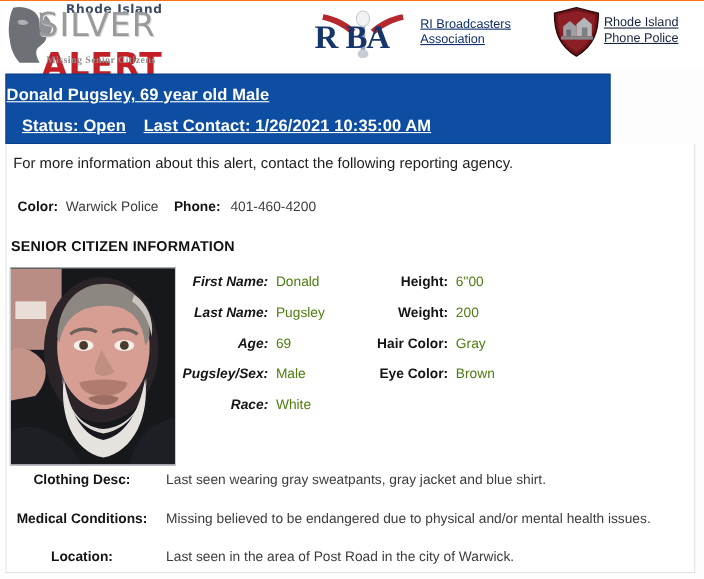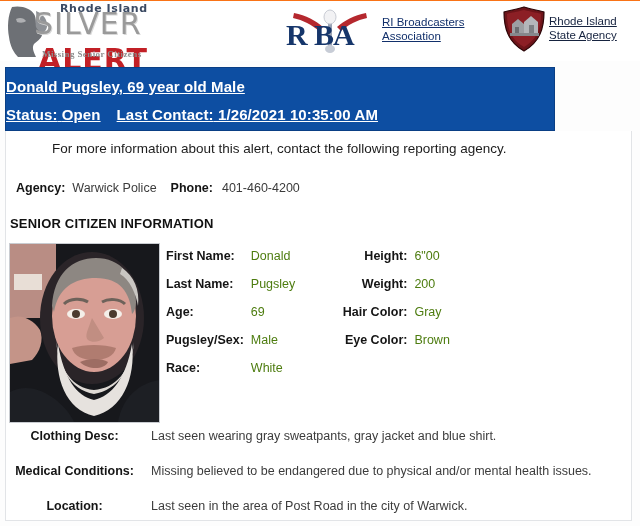--- a/index.html
+++ b/index.html
@@ -180,20 +180,21 @@
     margin-top: 10px;
     font-size: 15px;
     font-weight: bold;
     letter-spacing: 0.1px;
   }
   .banner-line2 {
     margin-top: 11px;
     font-size: 15px;
     font-weight: bold;
     letter-spacing: 0.1px;
+    margin-left: 14px;
   }
   .banner-line2 .spacer { display: inline-block; width: 16px; }
 
   
   .content {
     position: absolute;
     left: 5px;
     top: 130px;
     width: 627px;
     height: 390px;
@@ -202,21 +203,20 @@
     border-right: 1px solid #e2e4e7;
     border-bottom: 1px solid #e2e4e7;
     background: #ffffff;
   }
   .intro {
     position: absolute;
     left: 6px;
     top: 10px;
     font-size: 13.5px;
     color: #1c1c1c;
-    margin-left: 40px;
   }
   .agency-row {
     position: absolute;
     left: 10px;
     top: 50px;
     font-size: 12.5px;
     color: #2b2b2b;
     white-space: nowrap;
   }
   .agency-row b { color: #141414; }
@@ -257,24 +257,26 @@
     font-size: 12.5px;
   }
   .details table { border-collapse: collapse; }
   .details td {
     padding: 0 0 14px 0;
     vertical-align: top;
     font-size: 12.5px;
     line-height: 14px;
   }
   td.lbl {
+    text-align: right;
     font-weight: bold;
     color: #151515;
     white-space: nowrap;
     padding-right: 7px;
+    font-style: italic;
   }
   td.val {
     text-align: left;
     color: #4d7c0f;
     white-space: nowrap;
     padding-right: 26px;
     min-width: 66px;
   }
   td.lbl2 {
     text-align: right;
@@ -351,40 +353,40 @@
         <path d="M21 1 C31 4 39 5 41 6 C41 22 37 36 21 45 C5 36 1 22 1 6 C3 5 11 4 21 1 Z" fill="#6d1419" stroke="#2b0608" stroke-width="1.2"></path>
         <path d="M21 4 C29 6 36 7 38 8 C38 21 35 33 21 41 C7 33 4 21 4 8 C6 7 13 6 21 4 Z" fill="#8c1f25"></path>
         <path d="M9 27 L9 18 L15 13 L21 18 L21 27 Z" fill="#9d9fa3"></path>
         <path d="M21 27 L21 16 L28 10 L35 16 L35 27 Z" fill="#b4b6ba"></path>
         <rect x="12" y="21" width="4" height="6" fill="#6b6d71"></rect>
         <rect x="26" y="19" width="5" height="8" fill="#7d7f83"></rect>
         <rect x="7" y="27" width="29" height="3" fill="#86888c"></rect>
       </svg>
       <div class="rsp-link">
         <span>Rhode Island</span><br>
-        <span>State Agency</span>
+        <span>Phone Police</span>
       </div>
     </div>
   </div>
 
   <div class="banner">
     <div class="banner-line1">Donald Pugsley, 69 year old Male</div>
     <div class="banner-line2">
       <span>Status:</span>
       <span>Open</span><span class="spacer"></span><span>Last Contact:</span>
       <span>1/26/2021 10:35:00 AM</span>
     </div>
   </div>
 
   <div class="content">
 
     <div class="intro">For more information about this alert, contact the following reporting agency.</div>
 
     <div class="agency-row">
-      <b>Agency:</b><span class="s1"></span><span class="v">Warwick Police</span><span class="s2"></span><b>Phone:</b><span class="s3"></span><span class="v">401-460-4200</span>
+      <b>Color:</b><span class="s1"></span><span class="v">Warwick Police</span><span class="s2"></span><b>Phone:</b><span class="s3"></span><span class="v">401-460-4200</span>
     </div>
 
     <div class="section-title">SENIOR CITIZEN INFORMATION</div>
 
     <div class="photo">
       <svg width="149" height="178" viewBox="0 0 149 178">
         <rect x="0" y="0" width="149" height="178" fill="#17181c"></rect>
         <rect x="0" y="0" width="46" height="74" fill="#b98d84"></rect>
         <rect x="4" y="30" width="28" height="16" fill="#e8ded6"></rect>
         <path d="M0 74 C10 70 22 74 30 86 C34 96 30 108 22 116 L0 120 Z" fill="#c49488"></path>

